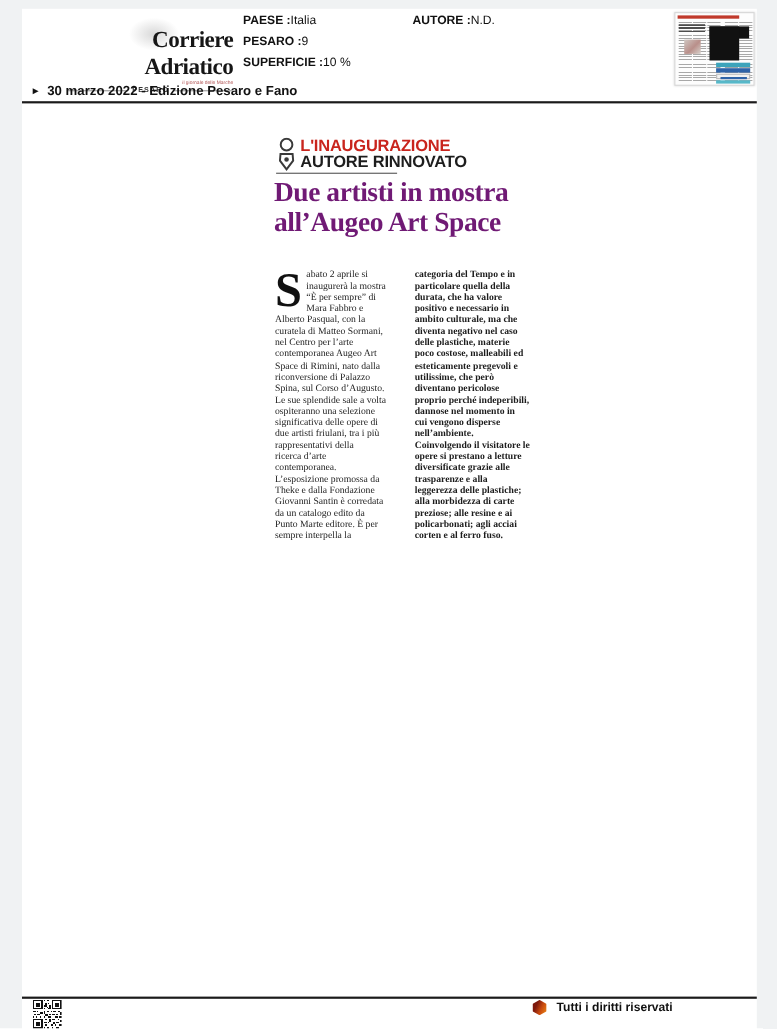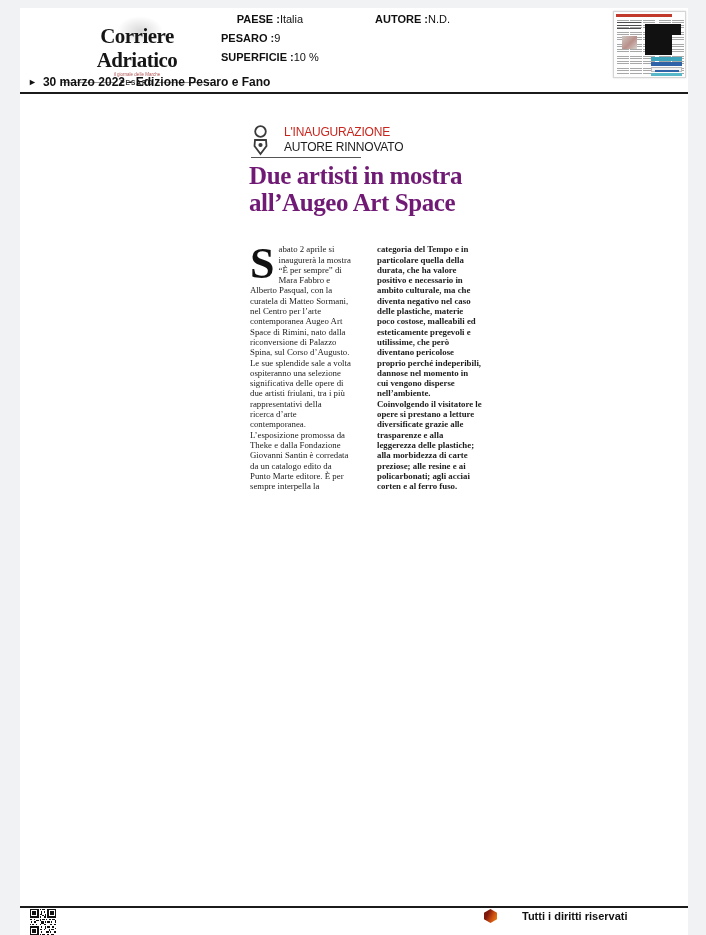--- a/index.html
+++ b/index.html
@@ -5,21 +5,21 @@
   * { margin:0; padding:0; box-sizing:border-box; }
   html,body { width:706px; height:935px; background:#ffffff; overflow:hidden;
               font-family:"Liberation Sans", sans-serif; }
   .abs { position:absolute; }
   #canvas { position:relative; width:706px; height:935px; background:#fff; }
 
   
   .frame-strip { background:#f0f2f3; }
 
   
-  .logo-wrap { left:62px; top:24px; width:150px; height:52px; text-align:center; }
+  .logo-wrap { left:62px; top:24px; width:150px; height:52px; text-align:right; }
   .logo-watermark { left:55px; top:-8px; width:46px; height:30px;
     background:radial-gradient(ellipse at center, #d9d9d9 0%, rgba(217,217,217,0) 70%); }
   .logo-title { position:relative; font-family:"Liberation Serif", serif; font-weight:bold;
     font-size:21px; letter-spacing:-0.5px; color:#161616; line-height:24px; }
   .logo-tagline { position:relative; font-size:4.5px; color:#b05252; filter:blur(0.4px); line-height:6px; }
   .logo-cityrow { position:relative; display:flex; align-items:center; gap:4px; margin-top:1px; }
   .logo-cityrow .rule { flex:1; height:1px; background:#9a9a9a; }
   .logo-city { font-size:6.5px; font-weight:bold; letter-spacing:1px; color:#333; }
 
   
@@ -46,41 +46,41 @@
   .t-black-a { position:absolute; left:31px; top:12px; width:36px; height:11px; background:#111; }
   .t-black-b { position:absolute; left:31px; top:12px; width:27px; height:31px; background:#111; }
   .t-ad1 { position:absolute; left:37px; top:45px; width:31px; height:4px; background:#3da4bb; }
   .t-ad2 { position:absolute; left:37px; top:50px; width:31px; height:4px; background:#2e63a8; }
   .t-ad3 { position:absolute; left:37px; top:55px; width:31px; height:5px; background:#f2f2f2;
            border:0.5px solid #bbb; }
   .t-ad3 i { position:absolute; left:3px; top:1.5px; width:24px; height:2px; background:#2e63a8; }
   .t-ad4 { position:absolute; left:37px; top:61px; width:31px; height:3px; background:#57b8c9; }
 
   
-  .kicker-label { font-size:12px; font-weight:normal; letter-spacing:-0.2px; line-height:13px;margin-left:11px; }
+  .kicker-label { font-size:15px; font-weight:bold; letter-spacing:-0.2px; line-height:13px; }
   .kicker-red { color:#c9251d; }
   .kicker-black { color:#1d1d1d; }
   .kicker-underline { left:251px; top:157px; width:110px; height:1px; background:#555; }
   .headline { left:249px; top:162px; width:260px; font-family:"Liberation Serif", serif;
     font-weight:bold; font-size:25px; line-height:27px; letter-spacing:-0.4px; color:#701a75;
     white-space:pre-line; }
   .bodycol { font-family:"Liberation Serif", serif; font-size:8.8px; line-height:10.3px;
     color:#1c1c1c; white-space:pre-line; }
   .col1 { left:250px; top:234px; width:126px; }
   .col2 { left:377px; top:234px; width:126px;font-weight:bold; }
   .dropcap { float:left; font-family:"Liberation Serif", serif; font-weight:bold;
     font-size:44px; line-height:38px; color:#111; margin:1px 4px 0 0; }
 
   
   .qr { left:30px; top:909px; width:26px; height:26px; }
   .rights { left:484px; top:909px; display:flex; align-items:center; gap:9px; }
   .hex-icon { width:13px; height:14px;
     clip-path:polygon(50% 0,100% 26%,100% 74%,50% 100%,0 74%,0 26%);
     background:linear-gradient(115deg,#7d180c 30%,#c8490f 60%,#ef8d15 100%); }
-  .rights-text { font-size:11px; font-weight:bold; color:#111;margin-left:16px; }
+  .rights-text { font-size:11px; font-weight:bold; color:#111; }
 
   .kicker-icon-svg { stroke:#3a3a3a; fill:none; stroke-width:1.8; }
 </style>
 </head>
 <body>
 
 <div id="canvas">
 
   <div class="abs frame-strip" style="left:0;top:0;width:20px;height:935px;"></div>
   <div class="abs frame-strip" style="left:0;top:0;width:706px;height:8px;"></div>
@@ -91,21 +91,21 @@
     <div class="logo-title">Corriere Adriatico</div>
     <div class="logo-tagline">il giornale delle Marche</div>
     <div class="logo-cityrow">
       <span class="rule"></span>
       <span class="logo-city">PESARO</span>
       <span class="rule"></span>
     </div>
   </div>
 
   <div class="abs" style="left:221px; top:13px;">
-    <div class="meta-row" style="margin-bottom:7px;text-align:center;">
+    <div class="meta-row" style="margin-bottom:7px;">
       <b>PAESE :</b><span>Italia</span>
     </div>
     <div class="meta-row" style="margin-bottom:7px;">
       <b>PESARO :</b><span>9</span>
     </div>
     <div class="meta-row">
       <b>SUPERFICIE :</b><span>10 %</span>
     </div>
   </div>
 

